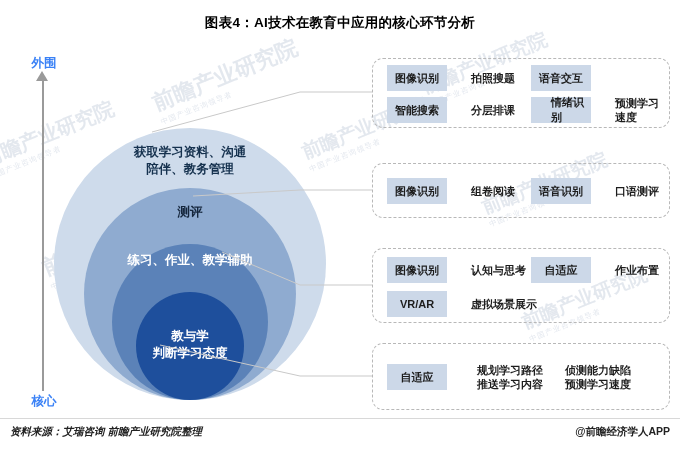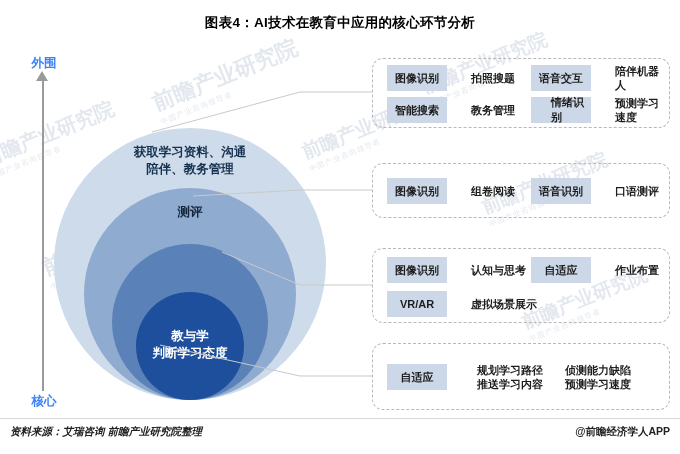--- a/index.html
+++ b/index.html
@@ -166,38 +166,38 @@
 
 <div id="circles">
   <div class="ring" style="width:272px; height:272px; top:128px; background:#cedbeb;"></div>
   <div class="ring" style="width:212px; height:212px; top:188px; background:#8fabd0;"></div>
   <div class="ring" style="width:156px; height:156px; top:244px; background:#5b82b8;"></div>
   <div class="ring" style="width:108px; height:108px; top:292px; background:#1e4f9c;"></div>
 
   <div class="ring-label" style="top:144px; color:#16324f;">获取学习资料、沟通
 陪伴、教务管理</div>
   <div class="ring-label" style="top:204px; color:#15263c;">测评</div>
+  <div class="ring-label" style="top:252px; color:#ffffff;">练习、作业、教学辅助</div>
   <div class="ring-label" style="top:328px; color:#ffffff;">教与学
 判断学习态度</div>
 </div>
 
 <svg id="connectors" viewBox="0 0 680 454">
   <polyline points="152,132 300,92 372,92" fill="none" stroke="#c9c9c9" stroke-width="1"></polyline>
   <polyline points="193,196 300,190 372,190" fill="none" stroke="#c9c9c9" stroke-width="1"></polyline>
   <polyline points="222,252 300,285 372,285" fill="none" stroke="#c9c9c9" stroke-width="1"></polyline>
   <polyline points="160,345 300,376 372,376" fill="none" stroke="#c9c9c9" stroke-width="1"></polyline>
 </svg>
 
 <div class="panel" style="left:372px; top:58px; width:298px; height:70px;">
   <div class="tag" style="left:14px;  top:6px;  width:60px;">图像识别</div>
   <div class="desc" style="left:82px;  top:6px;">拍照搜题</div>
   <div class="tag" style="left:158px; top:6px;  width:60px;">语音交互</div>
-  <div class="desc" style="left:226px; top:6px;">陪伴机器人</div>
   <div class="tag" style="left:14px;  top:38px; width:60px;">智能搜索</div>
-  <div class="desc" style="left:82px;  top:38px;">教务管理</div>
+  <div class="desc" style="left:82px;  top:38px;">分层排课</div>
   <div class="tag" style="left:158px; top:38px; width:60px;padding-left:20px;">情绪识别</div>
   <div class="desc" style="left:226px; top:38px;">预测学习速度</div>
 </div>
 
 <div class="panel" style="left:372px; top:163px; width:298px; height:55px;">
   <div class="tag" style="left:14px;  top:14px; width:60px;">图像识别</div>
   <div class="desc" style="left:82px;  top:14px;">组卷阅读</div>
   <div class="tag" style="left:158px; top:14px; width:60px;">语音识别</div>
   <div class="desc" style="left:226px; top:14px;">口语测评</div>
 </div>

